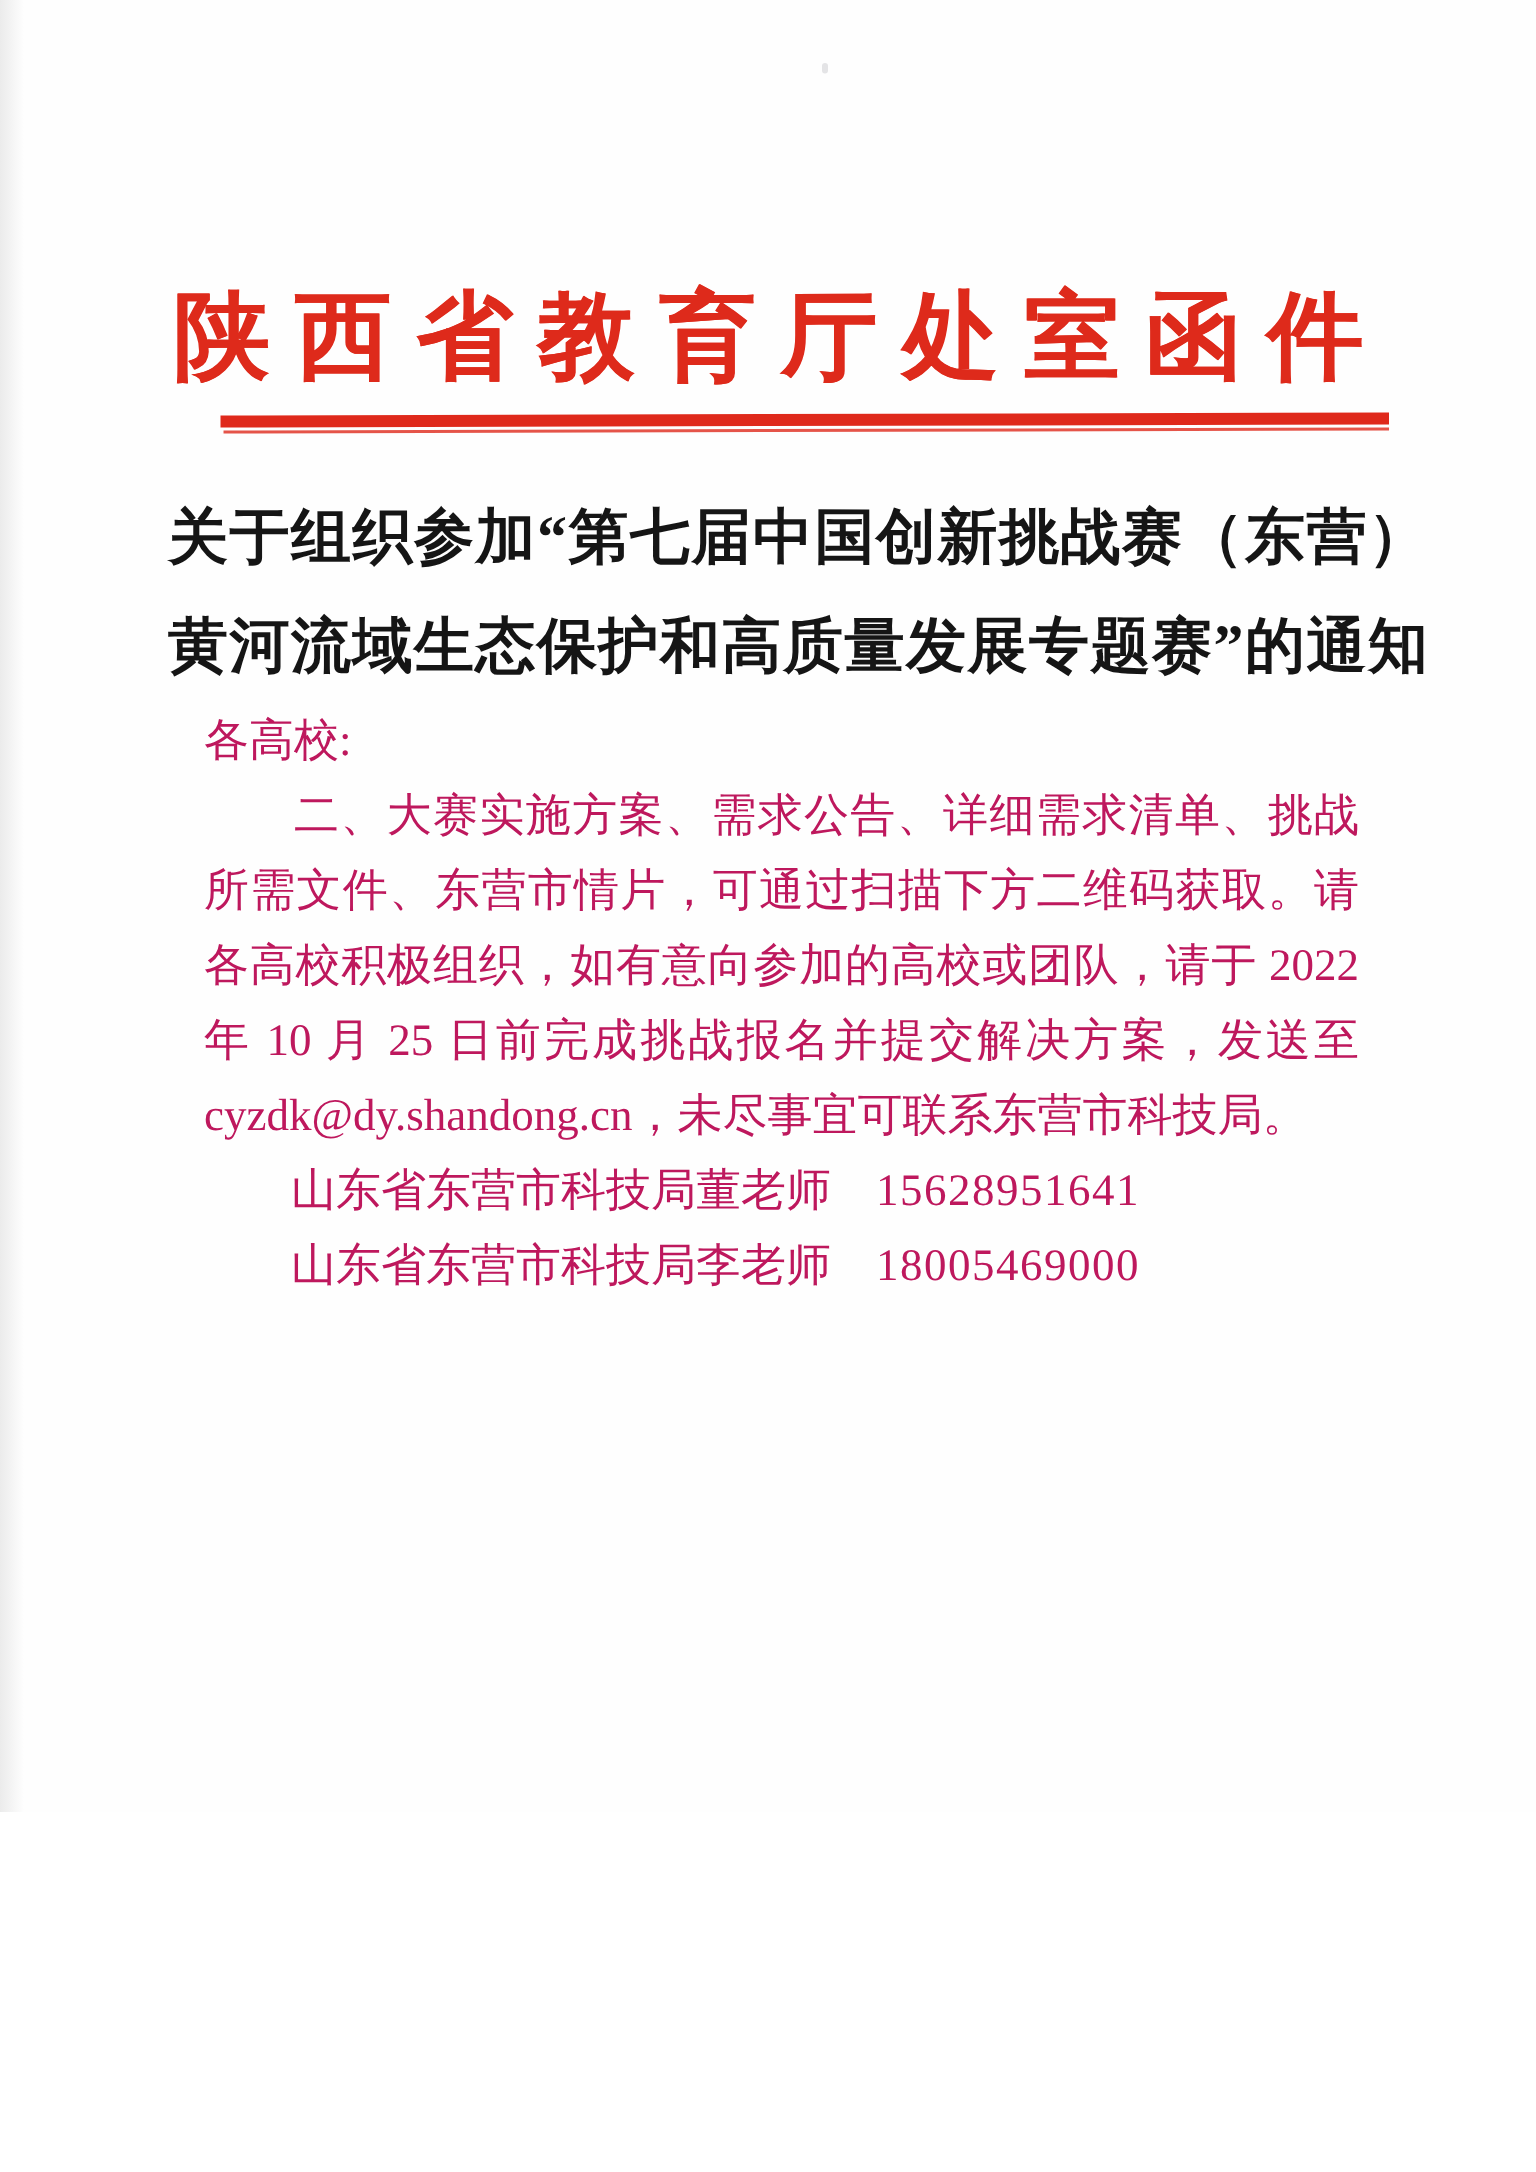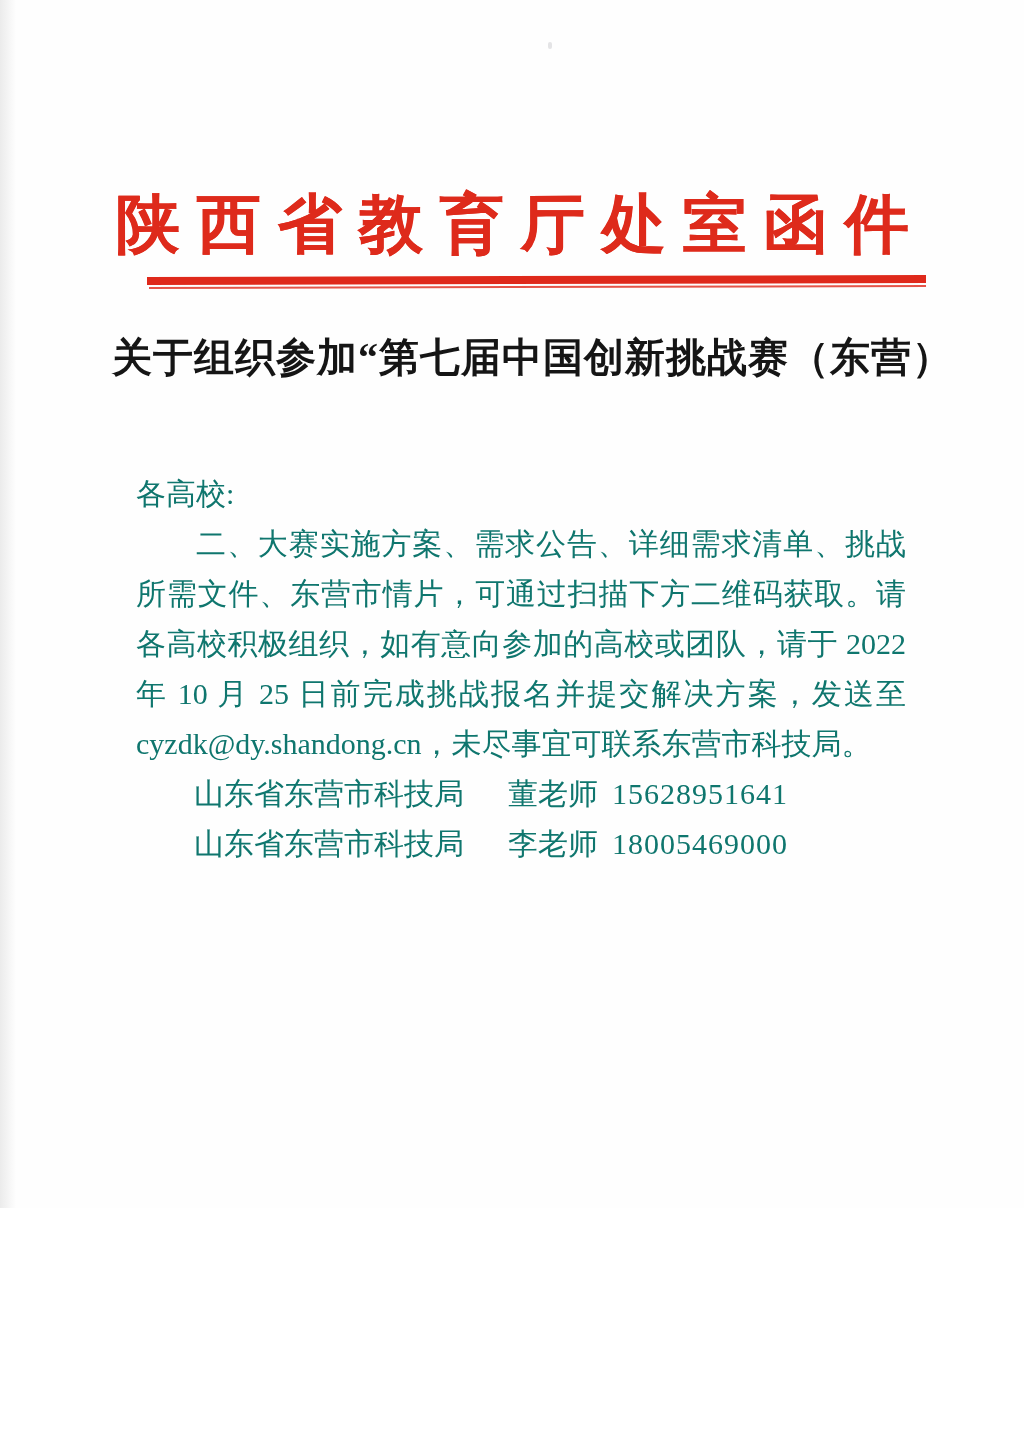--- a/index.html
+++ b/index.html
@@ -81,42 +81,42 @@
     letter-spacing: 1px;
     white-space: nowrap;
   }
 
   
   .body-block {
     position: absolute;
     top: 469px;
     left: 136px;
     width: 770px;
-    color: #0f766e;
+    color: #be185d;
     font-size: 30px;
     line-height: 50px;
     text-align: justify;
     text-justify: inter-character;
   }
   .body-block p {
     margin: 0;
     text-indent: 2em;
   }
   .body-block p.salutation {
     text-indent: 0;
   }
   .contact-row {
     display: flex;
     align-items: flex-end;
     padding-left: 58px;
     line-height: 50px;
     white-space: nowrap;
   }
-  .contact-person { margin-left: 44px; }
-  .contact-phone  { margin-left: 14px; letter-spacing: 1px; }
+  .contact-person { }
+  .contact-phone  { margin-left: 30px; letter-spacing: 1px; }
 
   
   .rule-bottom {
     position: absolute;
     top: 1318px;
     left: 146px;
     width: 781px;
     height: 8px;
     background: #df291b;
     transform: rotate(0.35deg);
@@ -130,20 +130,21 @@
 
   <div class="scan-edge"></div>
   <div class="scan-speck"></div>
 
   <div class="letterhead-title">陕西省教育厅处室函件</div>
 
   <div class="rule-top"></div>
 
   <div class="doc-title">
     <div>关于组织参加“第七届中国创新挑战赛（东营）</div>
+    <div>黄河流域生态保护和高质量发展专题赛”的通知</div>
   </div>
 
   <div class="body-block">
 
     <p class="salutation">各高校:</p>
 
 
 
     <p>二、大赛实施方案、需求公告、详细需求清单、挑战所需文件、东营市情片，可通过扫描下方二维码获取。请各高校积极组织，如有意向参加的高校或团队，请于 2022 年 10 月 25 日前完成挑战报名并提交解决方案，发送至 cyzdk@dy.shandong.cn，未尽事宜可联系东营市科技局。</p>
 

